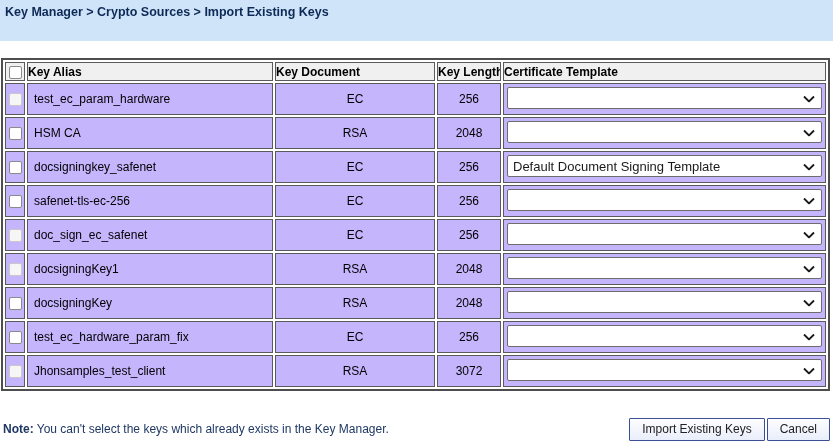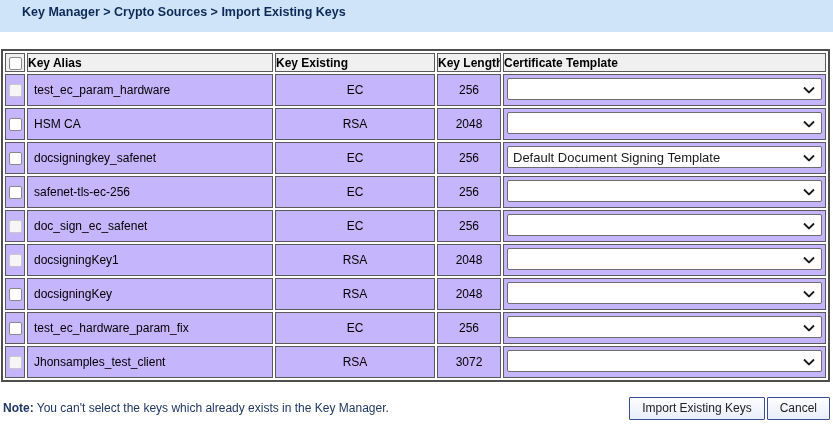--- a/index.html
+++ b/index.html
@@ -5,27 +5,27 @@
   * { box-sizing: border-box; margin: 0; padding: 0; }
   html, body {
     width: 833px; height: 448px;
     background: #ffffff;
     font-family: "Liberation Sans", "DejaVu Sans", sans-serif;
     font-size: 12px;
     color: #000;
     overflow: hidden;
   }
   .breadcrumb-bar {
-    width: 100%; height: 32px;
+    width: 100%; height: 41px;
     background: #cfe3f9;
     color: #0d2a56;
     font-weight: bold;
     font-size: 12.5px;
     line-height: 25px;
-    padding-left: 22px;
+    padding-left: 5px;
   }
   table.keys-table {
     border-collapse: separate;
     border-spacing: 2px;
     border: 2px solid #4e4e4e;
     width: 829px;
     margin: 17px 1px 0 1px;
     table-layout: fixed;
   }
   .keys-table th, .keys-table td {
@@ -75,21 +75,21 @@
     position: absolute; right: 7px; top: 50%;
     transform: translateY(-50%);
     pointer-events: none;
     line-height: 0;
   }
   .bottom-bar {
     display: flex;
     justify-content: space-between;
     align-items: center;
     padding: 0 3px 0 3px;
-    margin-top: 13px;
+    margin-top: 25px;
     height: 26px;
   }
   .note { color: #1f3864; font-size: 12px; }
   .note b { font-weight: bold; }
   .btn-group { display: flex; gap: 2px; }
   .btn {
     font-family: "Liberation Sans", "DejaVu Sans", sans-serif;
     font-size: 12px;
     color: #222222;
     background: linear-gradient(#fdfdff, #e9eefb);
@@ -110,21 +110,21 @@
     <col style="width:20px">
       <col style="width:246px">
       <col style="width:160px">
       <col style="width:64px">
       <col>
   </colgroup>
   <thead>
     <tr>
       <th class="cell-cb"><input type="checkbox" style=""></th>
       <th>Key Alias</th>
-      <th>Key Existing</th>
+      <th>Key Document</th>
       <th>Key Length</th>
       <th>Certificate Template</th>
     </tr>
   </thead>
   <tbody>
     <tr>
       <td class="cell-cb"><input type="checkbox" disabled="" style=""></td>
       <td class="cell-alias">test_ec_param_hardware</td>
       <td class="cell-algo">EC</td>
       <td class="cell-len">256</td>

